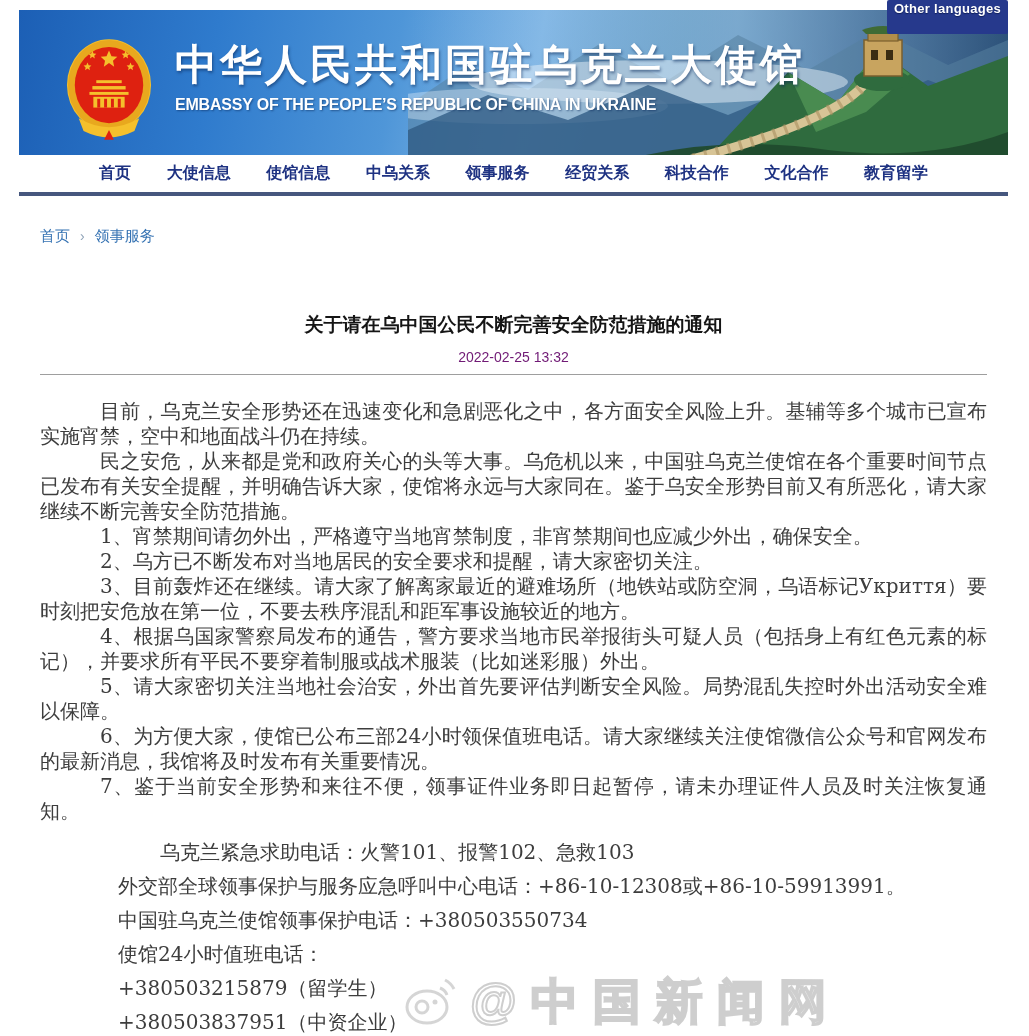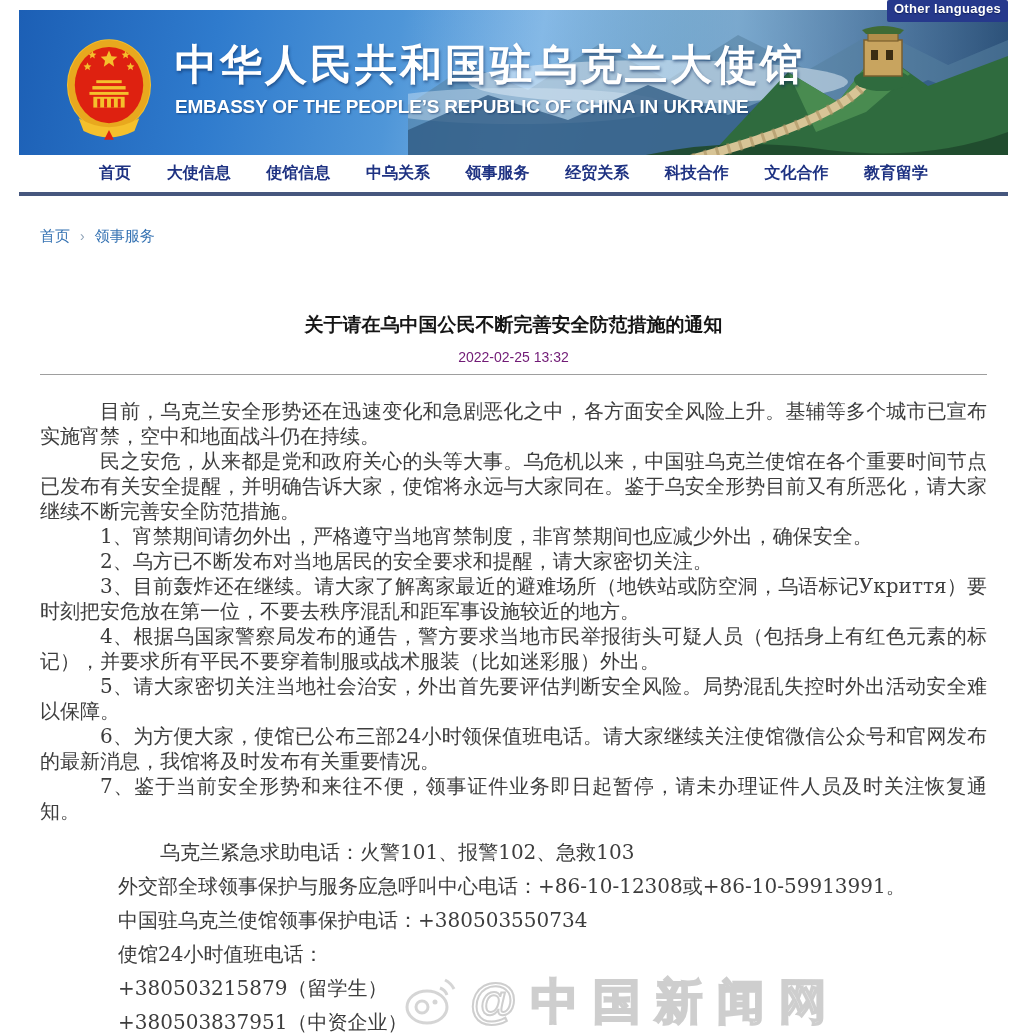--- a/index.html
+++ b/index.html
@@ -6,39 +6,39 @@
   body{
     width:1029px;height:1036px;position:relative;background:#ffffff;
     font-family:"Liberation Sans", sans-serif;overflow:hidden;
   }
   .page{position:relative;margin:0 auto 0 19px;width:989px;}
 
   
   .other-languages{
     position:absolute;top:0;right:21px;z-index:9;
     background:#26398c;color:#ffffff;font-size:13px;font-weight:bold;
-    padding:1px 7px 6px 7px;letter-spacing:0.3px;cursor:pointer;
+    padding:1px 7px 18px 7px;letter-spacing:0.3px;cursor:pointer;
     text-shadow:0 1px 1px #10205c;border-radius:2px;
   }
 
   
   .banner{
     margin-top:10px;height:145px;position:relative;overflow:hidden;
     background:linear-gradient(100deg,#1c5fb5 0%,#2f7bcd 20%,#4f96d8 38%,
       #86bae7 52%,#5d93b8 66%,#33608c 84%,#1d3f66 100%);
   }
   .banner-scenery{position:absolute;right:0;top:0;width:600px;height:158px;}
   .banner-emblem{position:absolute;left:46px;top:26px;width:88px;height:106px;}
   .banner-titles{position:absolute;left:156px;top:32px;color:#ffffff;}
   .title-zh{
     font-size:42px;font-weight:bold;letter-spacing:3px;line-height:1.1;
     text-shadow:1px 2px 3px rgba(10,40,90,.55);white-space:nowrap;
   }
   .title-en{
-    font-size:19px;font-weight:bold;margin-top:8px;letter-spacing:-0.2px;
+    font-size:16px;font-weight:bold;margin-top:8px;letter-spacing:-0.2px;
     text-shadow:1px 1px 2px rgba(10,40,90,.55);white-space:nowrap;
   }
 
   
   .nav{
     display:flex;justify-content:space-between;align-items:center;
     height:37px;padding:0 80px;background:#ffffff;
   }
   .nav a{
     color:#1e3282;font-size:16px;font-weight:bold;text-decoration:none;

